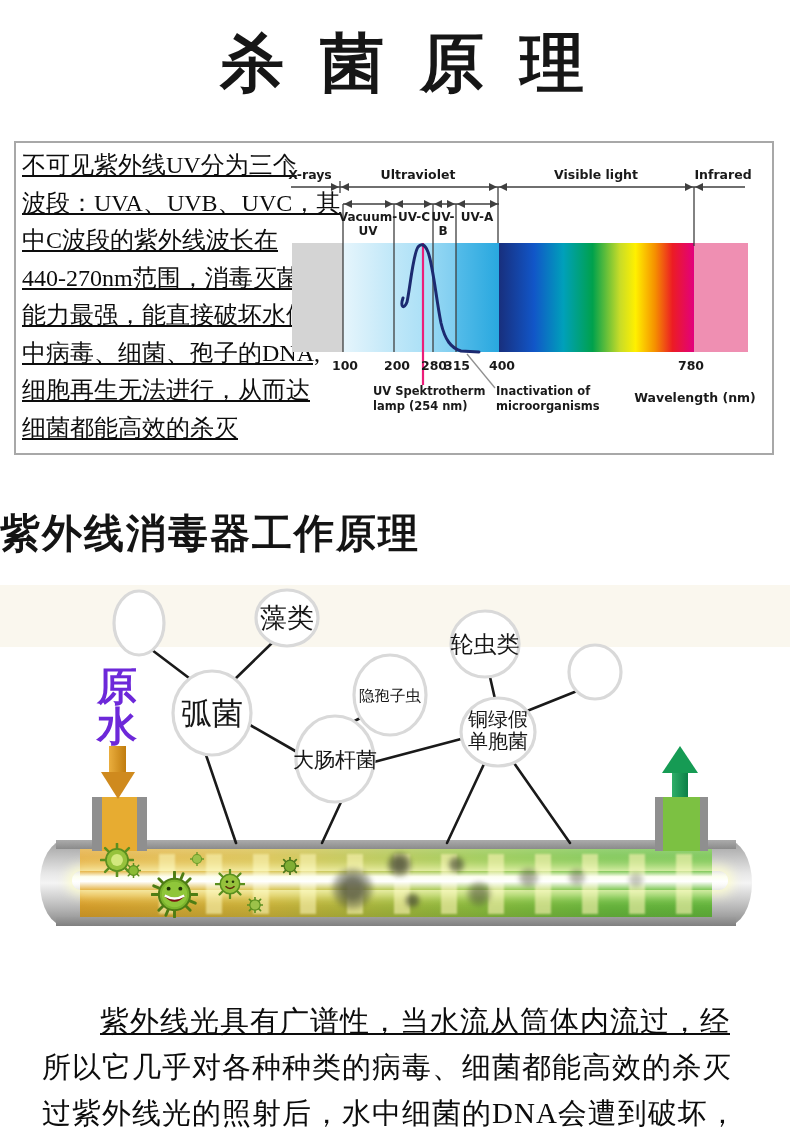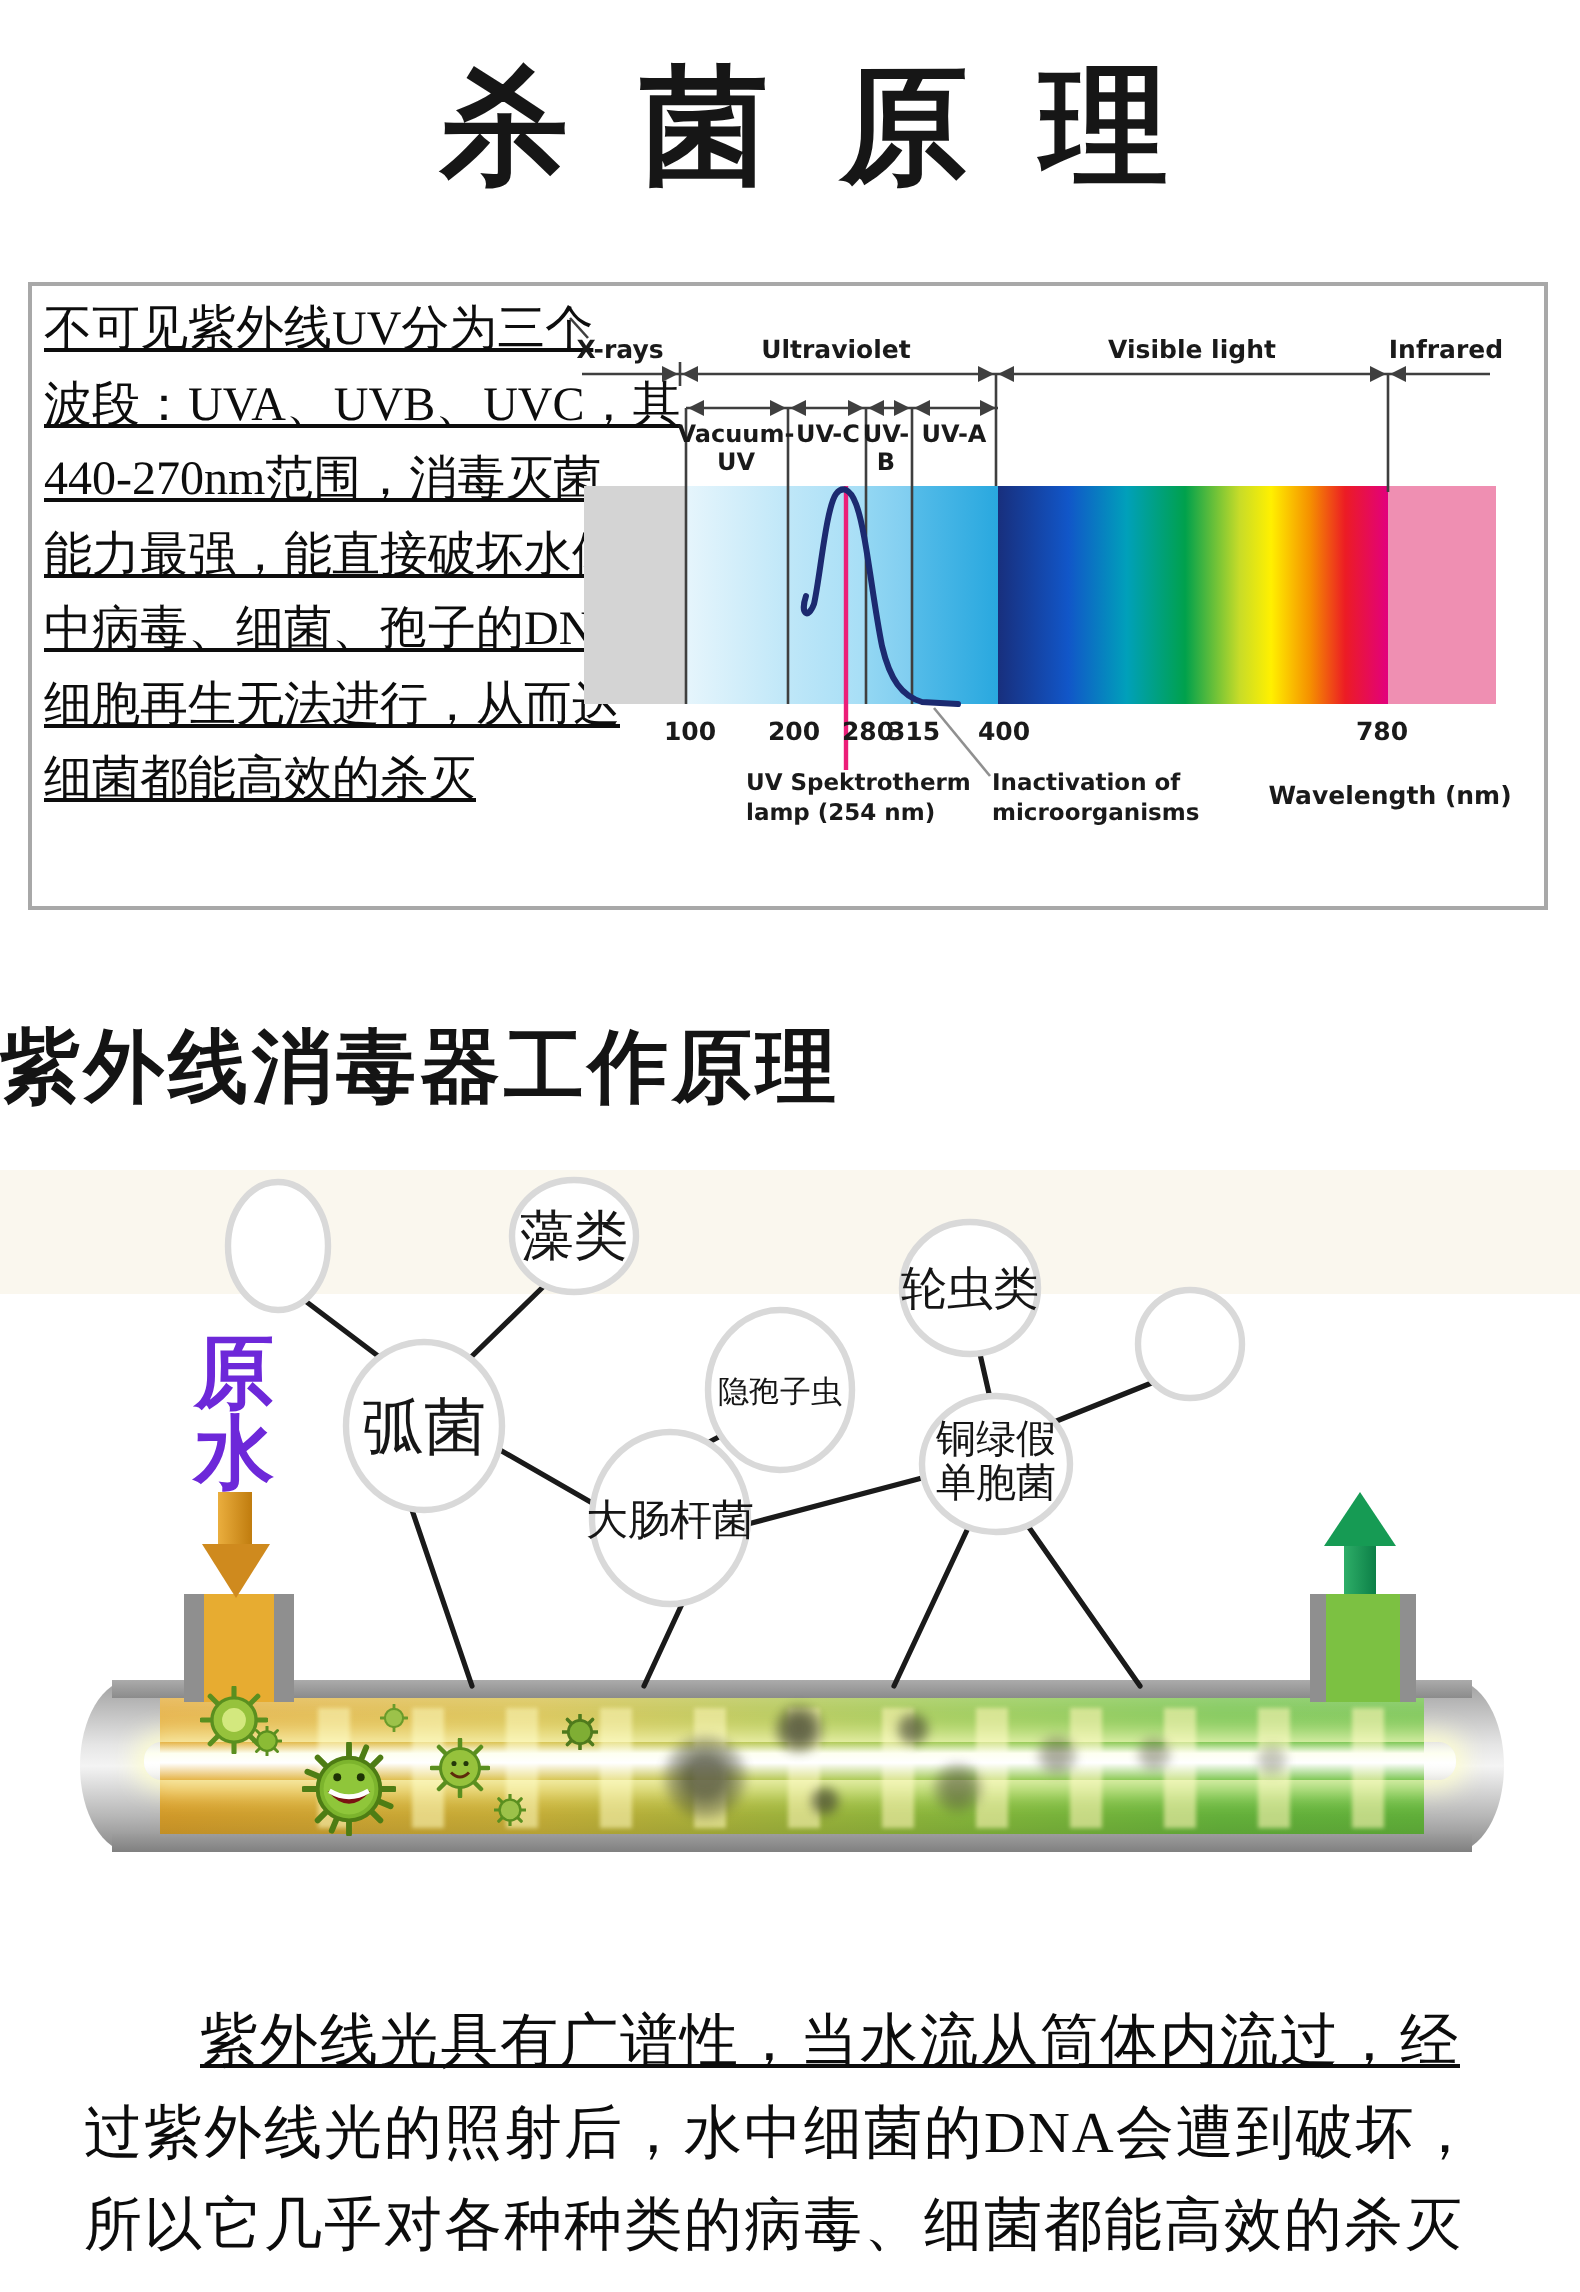--- a/index.html
+++ b/index.html
@@ -75,20 +75,21 @@
 <body>
 
 <div class="canvas">
 
   <div class="abs main-title">杀 菌 原 理</div>
 
   <div class="abs info-box"></div>
   <div class="abs info-text">
     <div class="ln">不可见紫外线UV分为三个</div>
     <div class="ln">波段：UVA、UVB、UVC，其</div>
+    <div class="ln">中C波段的紫外线波长在</div>
     <div class="ln">440-270nm范围，消毒灭菌</div>
     <div class="ln">能力最强，能直接破坏水体</div>
     <div class="ln">中病毒、细菌、孢子的DNA,</div>
     <div class="ln">细胞再生无法进行，从而达</div>
     <div class="ln">细菌都能高效的杀灭</div>
   </div>
 
   <svg class="abs spectrum-svg" width="490" height="295" viewBox="0 0 490 295">
     <defs>
       <linearGradient id="gv1" x1="0" y1="0" x2="1" y2="0">
@@ -320,17 +321,17 @@
       <text class="bubble-label" font-size="15.5" x="390" y="126">隐孢子虫</text>
       <text class="bubble-label" font-size="21" x="335" y="192">大肠杆菌</text>
       <text class="bubble-label" font-size="23" x="485" y="77">轮虫类</text>
       <text class="bubble-label" font-size="20" x="498" y="151">铜绿假</text>
       <text class="bubble-label" font-size="20" x="498" y="173">单胞菌</text>
     </svg>
   </div>
 
   <div class="abs footer">
     <div class="ln indent">紫外线光具有广谱性，当水流从筒体内流过，经</div>
+    <div class="ln">所以它几乎对各种种类的病毒、细菌都能高效的杀灭</div>
     <div class="ln">过紫外线光的照射后，水中细菌的DNA会遭到破坏，</div>
-    <div class="ln">所以它几乎对各种种类的病毒、细菌都能高效的杀灭</div>
   </div>
 
 </div>
 
 </body></html>

